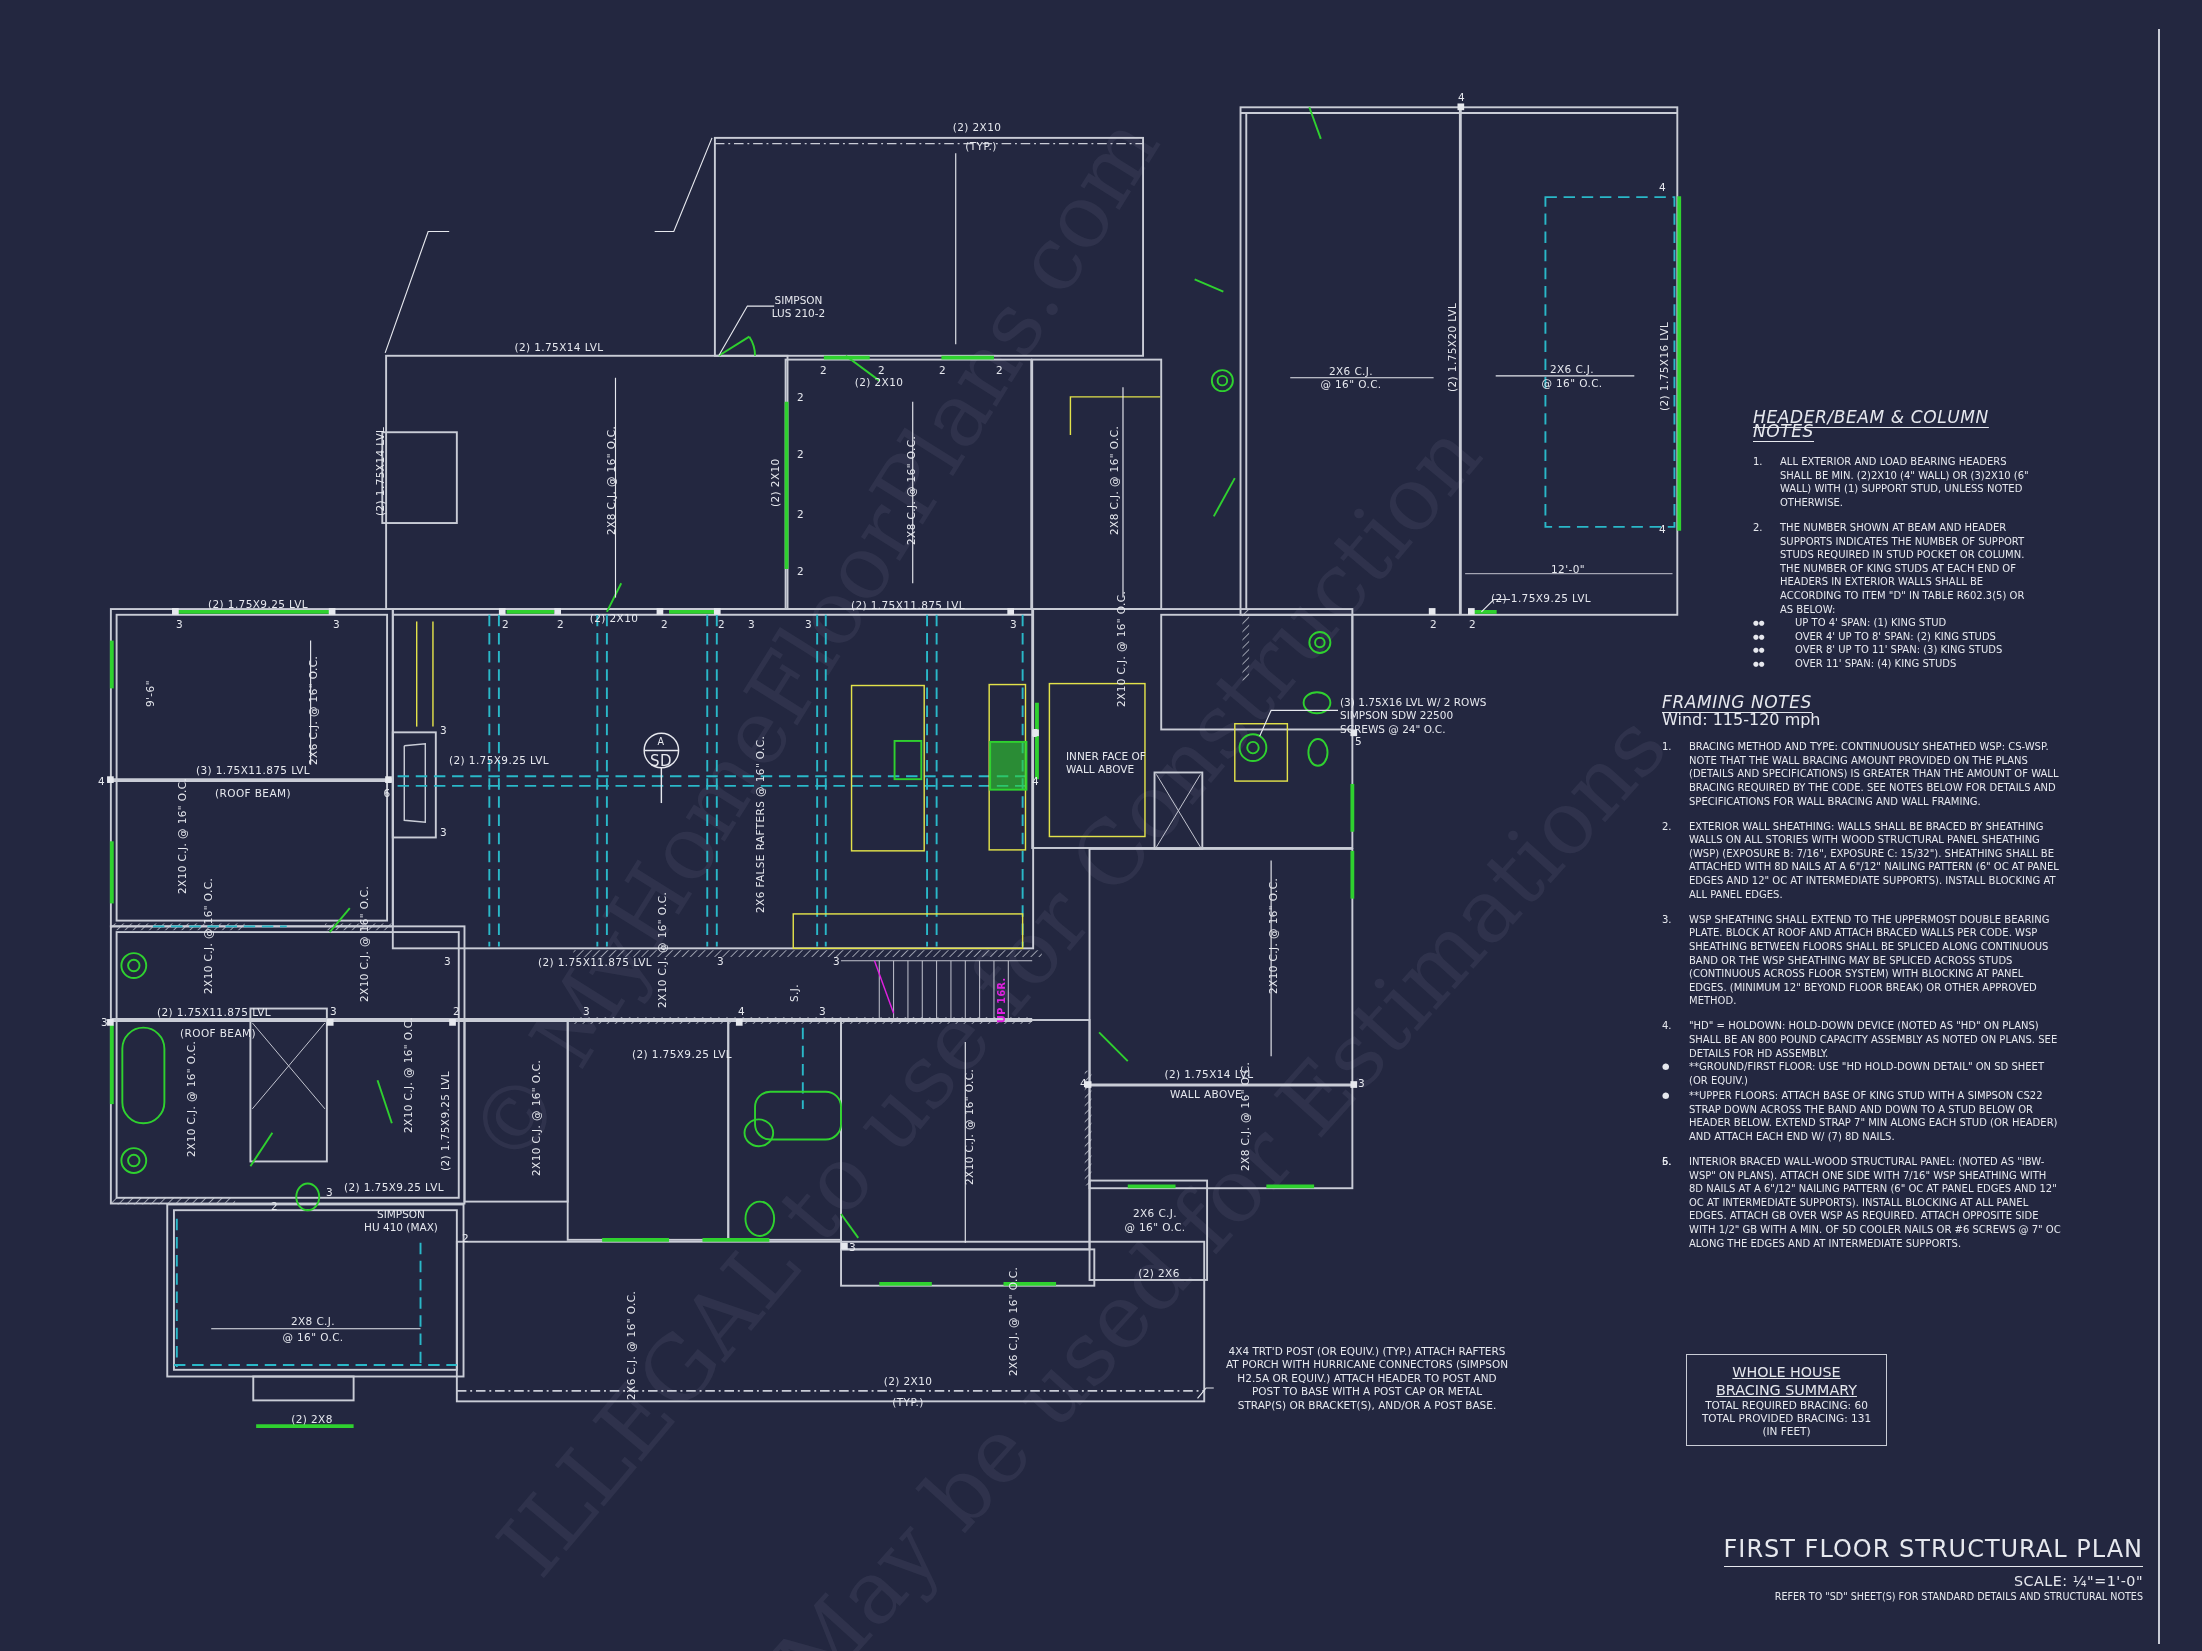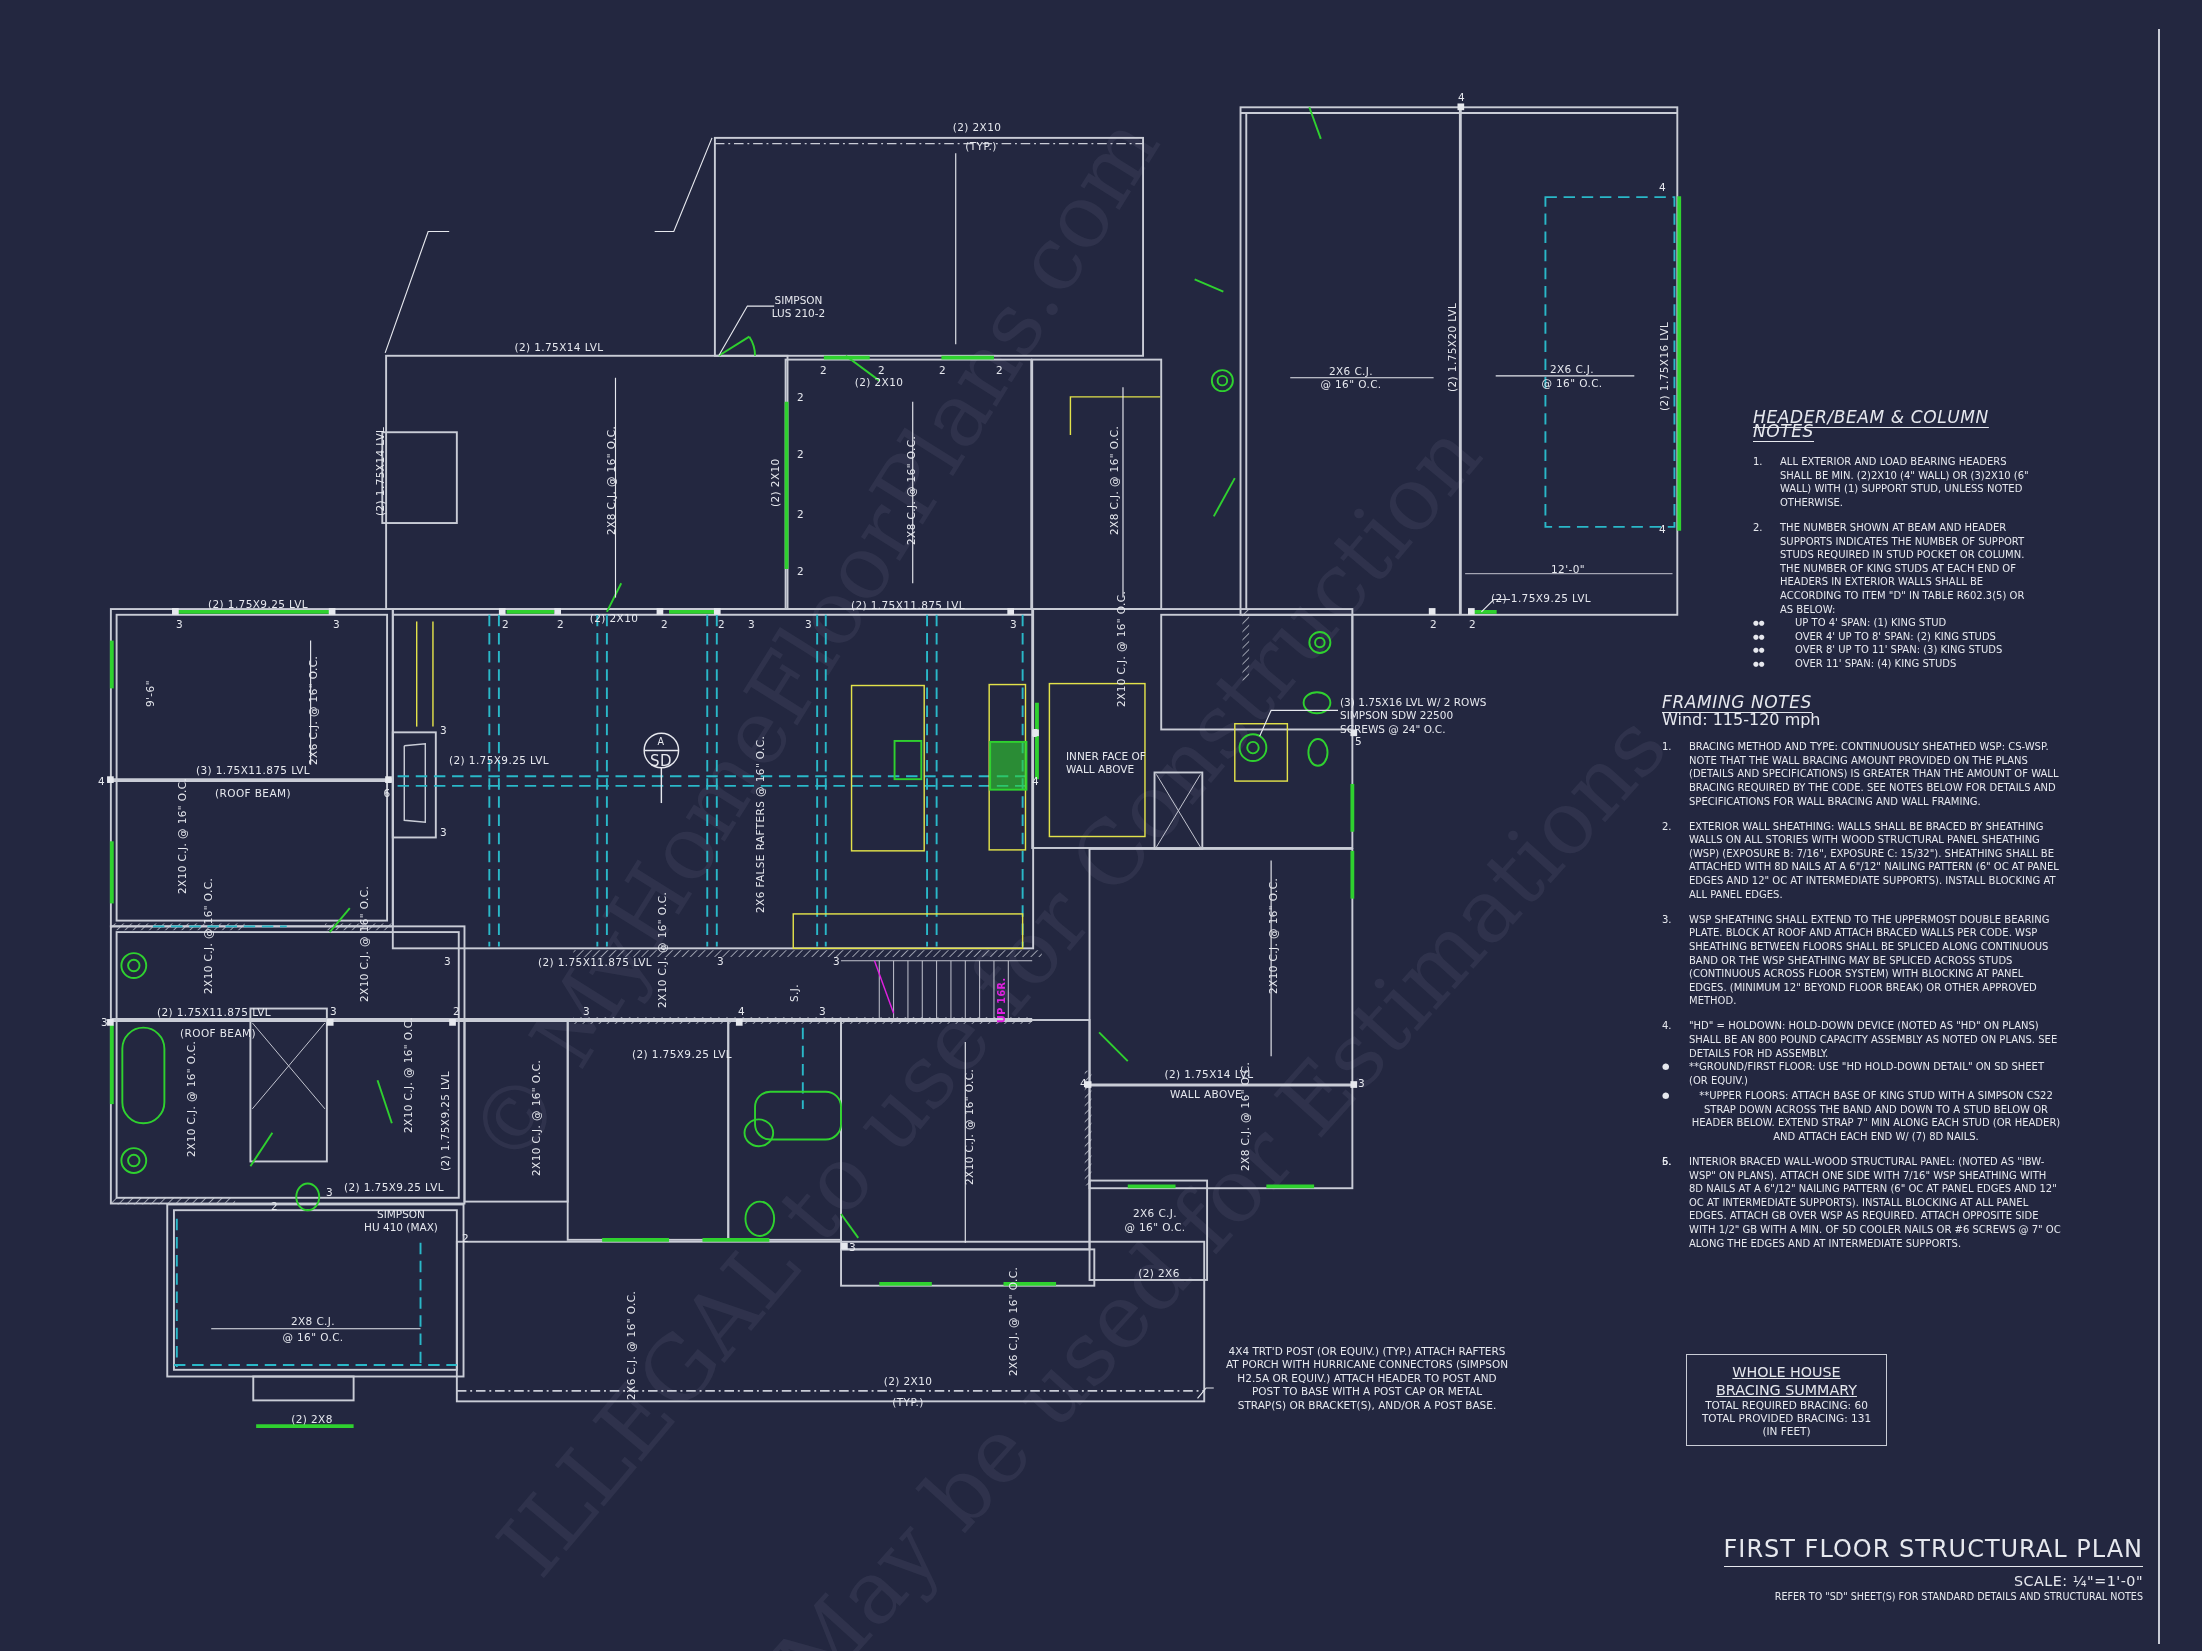--- a/index.html
+++ b/index.html
@@ -410,21 +410,21 @@
   <div class="notes" style="left:1662px;top:696px;width:401px;">
     <h2>FRAMING NOTES</h2>
     <div class="sub">Wind: 115-120 mph</div>
     <ol>
       <li><span class="n">1.</span><span>BRACING METHOD AND TYPE: CONTINUOUSLY SHEATHED WSP: CS-WSP. NOTE THAT THE WALL BRACING AMOUNT PROVIDED ON THE PLANS (DETAILS AND SPECIFICATIONS) IS GREATER THAN THE AMOUNT OF WALL BRACING REQUIRED BY THE CODE. SEE NOTES BELOW FOR DETAILS AND SPECIFICATIONS FOR WALL BRACING AND WALL FRAMING.</span></li>
       <li><span class="n">2.</span><span>EXTERIOR WALL SHEATHING: WALLS SHALL BE BRACED BY SHEATHING WALLS ON ALL STORIES WITH WOOD STRUCTURAL PANEL SHEATHING (WSP) (EXPOSURE B: 7/16", EXPOSURE C: 15/32"). SHEATHING SHALL BE ATTACHED WITH 8d NAILS AT A 6"/12" NAILING PATTERN (6" OC AT PANEL EDGES AND 12" OC AT INTERMEDIATE SUPPORTS). INSTALL BLOCKING AT ALL PANEL EDGES.</span></li>
       <li><span class="n">3.</span><span>WSP SHEATHING SHALL EXTEND TO THE UPPERMOST DOUBLE BEARING PLATE. BLOCK AT ROOF AND ATTACH BRACED WALLS PER CODE. WSP SHEATHING BETWEEN FLOORS SHALL BE SPLICED ALONG CONTINUOUS BAND OR THE WSP SHEATHING MAY BE SPLICED ACROSS STUDS (CONTINUOUS ACROSS FLOOR SYSTEM) WITH BLOCKING AT PANEL EDGES. (MINIMUM 12" BEYOND FLOOR BREAK) OR OTHER APPROVED METHOD.</span></li>
       <li style="margin-bottom:0;"><span class="n">4.</span><span>"HD" = HOLDOWN: HOLD-DOWN DEVICE (NOTED AS "HD" ON PLANS) SHALL BE AN 800 POUND CAPACITY ASSEMBLY AS NOTED ON PLANS. SEE DETAILS FOR HD ASSEMBLY.</span></li>
     </ol>
     <div class="sb">**GROUND/FIRST FLOOR: USE "HD HOLD-DOWN DETAIL" ON SD SHEET (OR EQUIV.)</div>
-    <div class="sb" style="margin-bottom:11.5px;text-align:center;">**UPPER FLOORS: ATTACH BASE OF KING STUD WITH A SIMPSON CS22 STRAP DOWN ACROSS THE BAND AND DOWN TO A STUD BELOW OR HEADER BELOW. EXTEND STRAP 7" MIN ALONG EACH STUD (OR HEADER) AND ATTACH EACH END W/ (7) 8d NAILS.</div>
+    <div class="sb" style="margin-bottom:11.5px;">**UPPER FLOORS: ATTACH BASE OF KING STUD WITH A SIMPSON CS22 STRAP DOWN ACROSS THE BAND AND DOWN TO A STUD BELOW OR HEADER BELOW. EXTEND STRAP 7" MIN ALONG EACH STUD (OR HEADER) AND ATTACH EACH END W/ (7) 8d NAILS.</div>
     <ol>
       <li><span class="n">5.</span></li>
       <li><span class="n">6.</span><span>INTERIOR BRACED WALL-WOOD STRUCTURAL PANEL: (NOTED AS "IBW-WSP" ON PLANS). ATTACH ONE SIDE WITH 7/16" WSP SHEATHING WITH 8d NAILS AT A 6"/12" NAILING PATTERN (6" OC AT PANEL EDGES AND 12" OC AT INTERMEDIATE SUPPORTS). INSTALL BLOCKING AT ALL PANEL EDGES. ATTACH GB OVER WSP AS REQUIRED. ATTACH OPPOSITE SIDE WITH 1/2" GB WITH A MIN. OF 5d COOLER NAILS OR #6 SCREWS @ 7" OC ALONG THE EDGES AND AT INTERMEDIATE SUPPORTS.</span></li>
     </ol>
   </div>
 
   <div class="summary">
     <div class="t">WHOLE HOUSE</div>
     <div class="t">BRACING SUMMARY</div>
     <div>TOTAL REQUIRED BRACING: 60</div>

